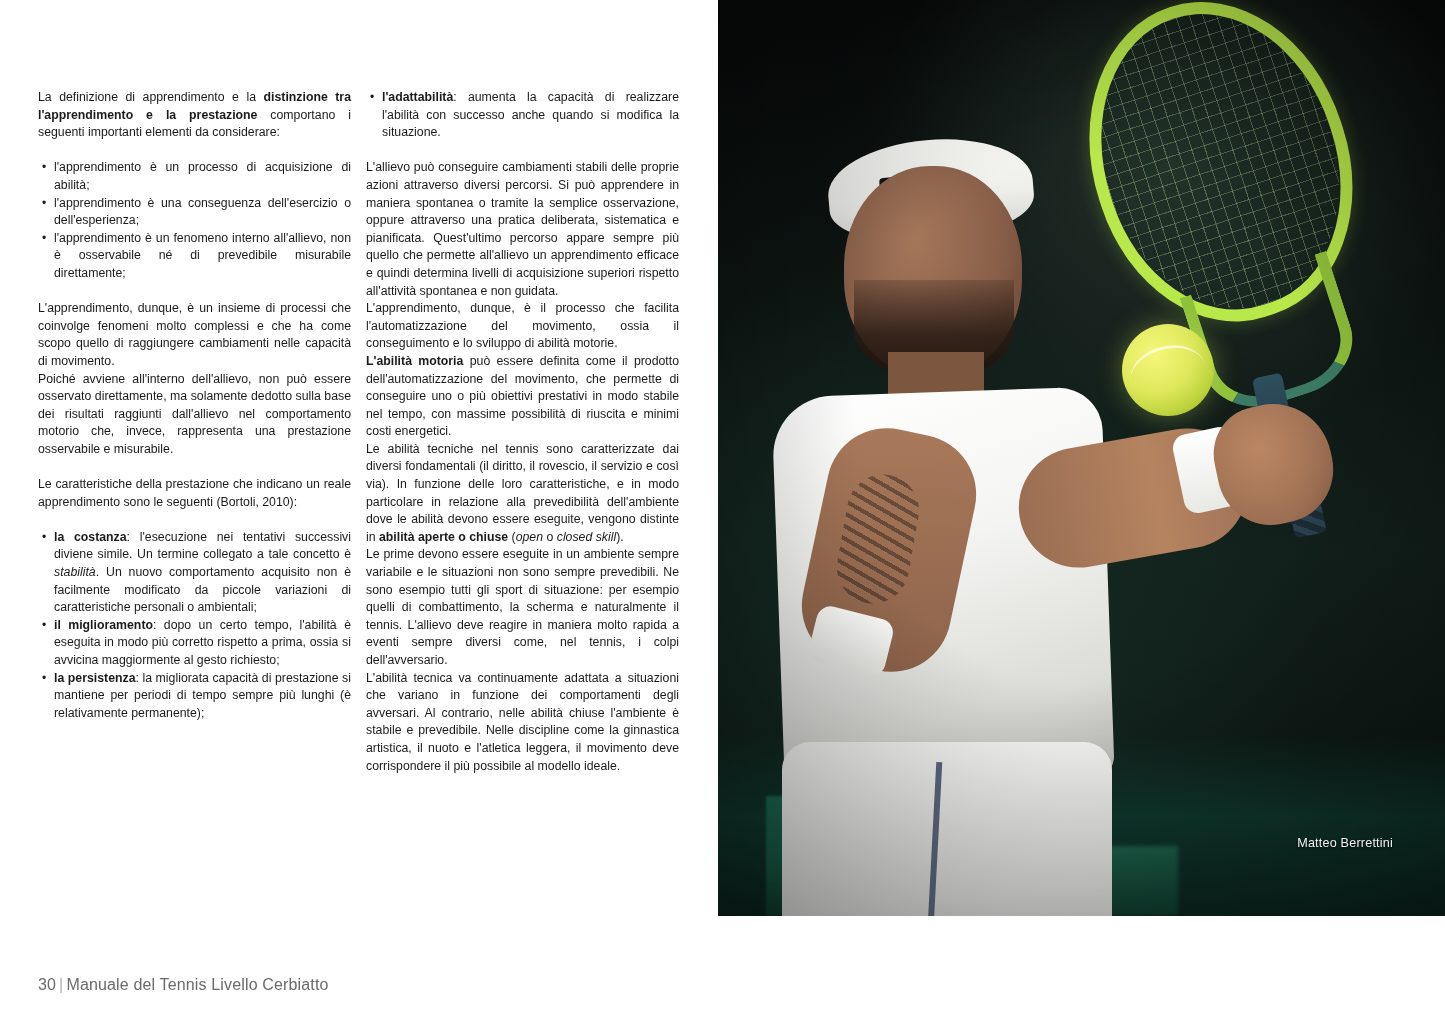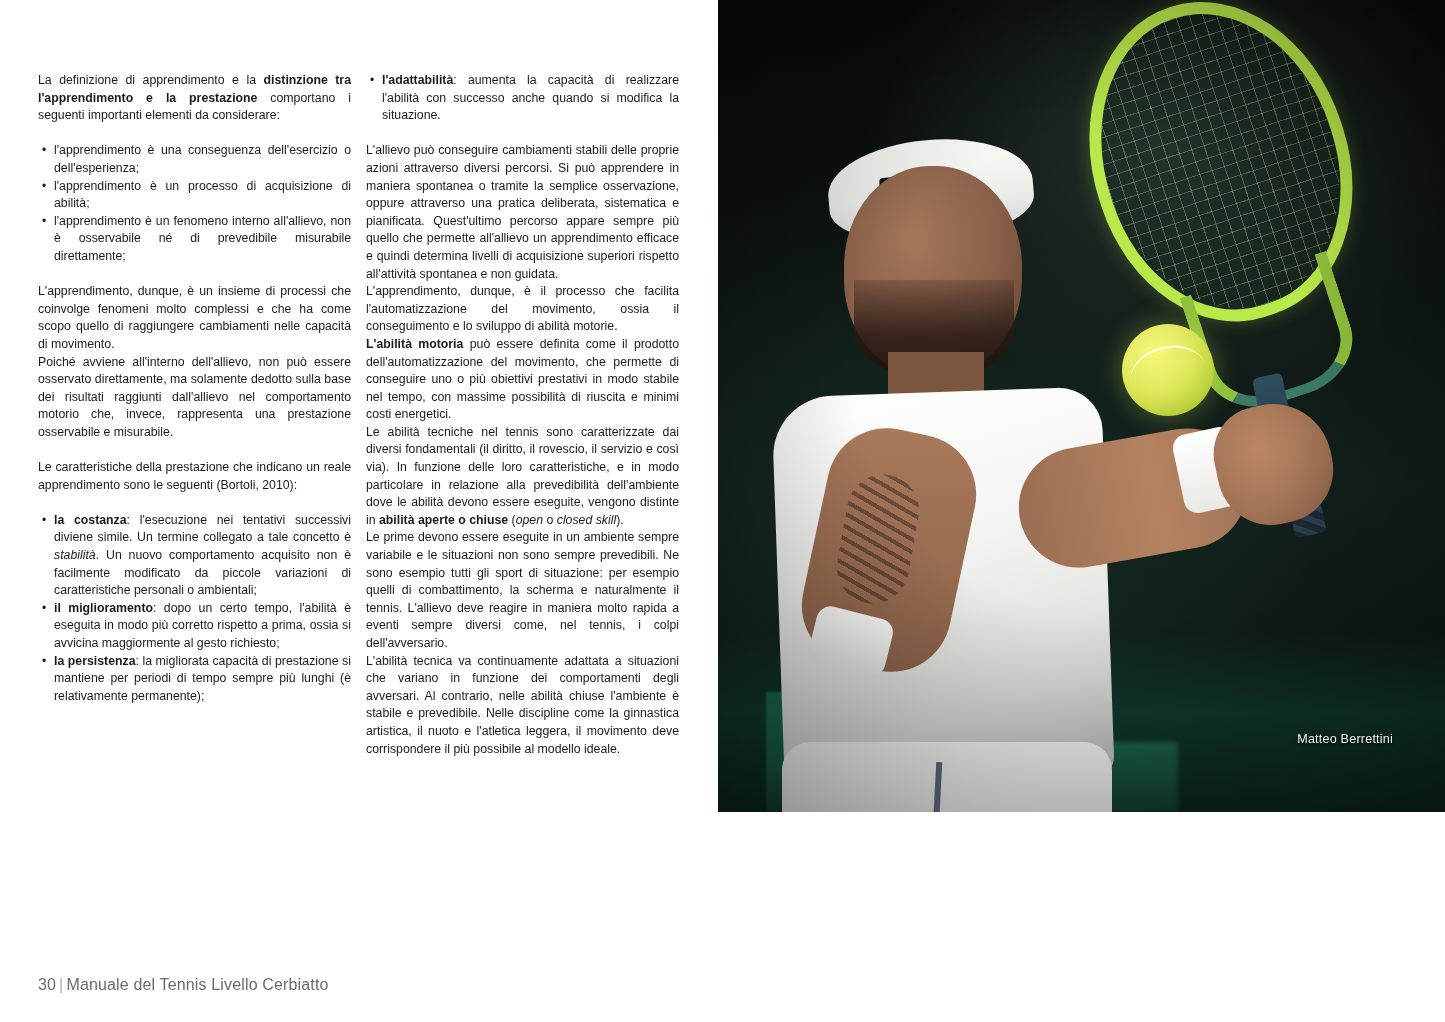--- a/index.html
+++ b/index.html
@@ -21,21 +21,21 @@
     position: absolute;
     left: 0;
     top: 0;
     width: 718px;
     height: 1022px;
     background: #ffffff;
   }
 
   .col {
     position: absolute;
-    top: 72px;
+    top: 89px;
     width: 313px;
     font-size: 12.3px;
     line-height: 17.6px;
     color: #1b1b1b;
     text-align: justify;
     -webkit-hyphens: auto;
     hyphens: auto;
   }
   .col-left { left: 38px; }
   .col-right { left: 366px; }
@@ -87,21 +87,21 @@
     color: #b0b0b0;
     padding: 0 3px;
   }
 
   
   .photo {
     position: absolute;
     left: 718px;
     top: 0;
     width: 727px;
-    height: 812px;
+    height: 916px;
     overflow: hidden;
     background: #0c1110;
   }
   .photo-bg {
     position: absolute;
     inset: 0;
     background:
       radial-gradient(ellipse 60% 45% at 62% 18%, rgba(40,55,48,0.85) 0%, rgba(10,14,12,0.0) 70%),
       radial-gradient(ellipse 80% 60% at 25% 72%, rgba(22,46,38,0.9) 0%, rgba(8,12,10,0) 72%),
       linear-gradient(180deg, #070a09 0%, #0d1412 28%, #12201b 60%, #0e1915 85%, #0a100e 100%);
@@ -389,22 +389,22 @@
 
   <div class="text-area">
 
     <div class="col col-left">
 
       <p><span>La definizione di apprendimento e la </span><b>distinzione tra l'apprendimento e la prestazione</b><span> comportano i seguenti importanti elementi da considerare:</span></p>
 
       <div class="para-gap"></div>
 
       <ul class="bullets">
+        <li>l'apprendimento è un processo di acquisizione di abilità;</li>
         <li>l'apprendimento è una conseguenza dell'esercizio o dell'esperienza;</li>
-        <li>l'apprendimento è un processo di acquisizione di abilità;</li>
         <li>l'apprendimento è un fenomeno interno all'allievo, non è osservabile né di prevedibile misurabile direttamente;</li>
       </ul>
 
       <div class="para-gap"></div>
 
       <p>L'apprendimento, dunque, è un insieme di processi che coinvolge fenomeni molto complessi e che ha come scopo quello di raggiungere cambiamenti nelle capacità di movimento.</p>
       <p>Poiché avviene all'interno dell'allievo, non può essere osservato direttamente, ma solamente dedotto sulla base dei risultati raggiunti dall'allievo nel comportamento motorio che, invece, rappresenta una prestazione osservabile e misurabile.</p>
 
       <div class="para-gap"></div>
 

